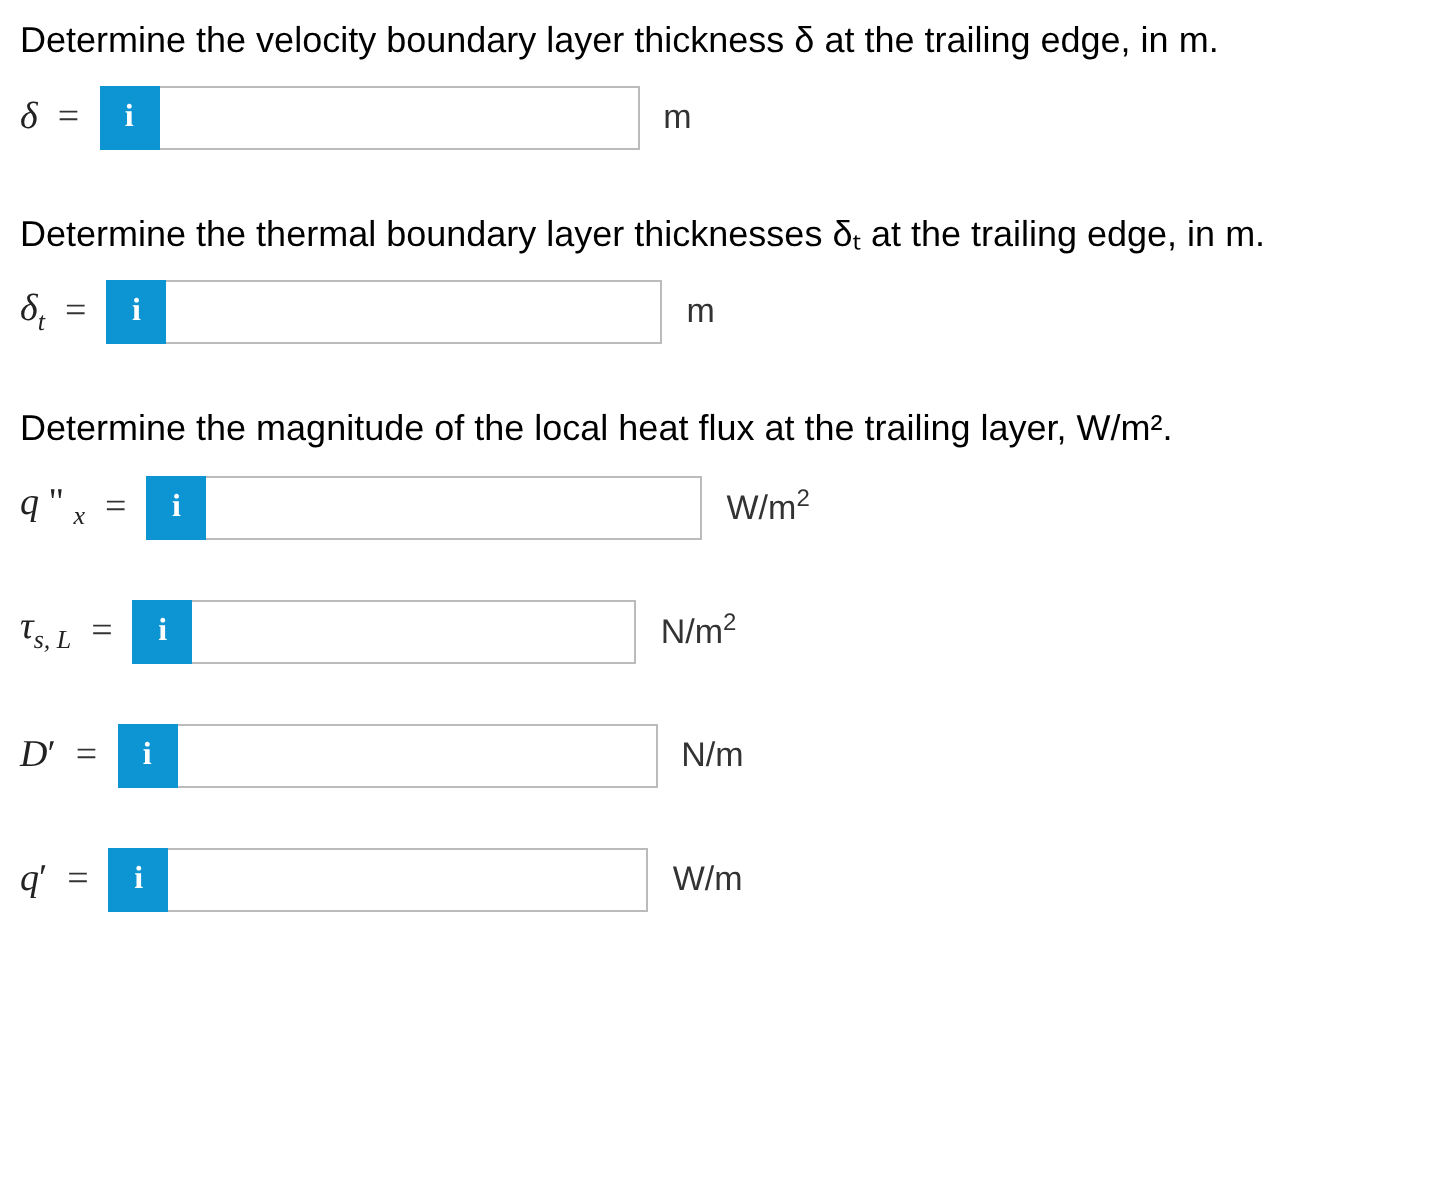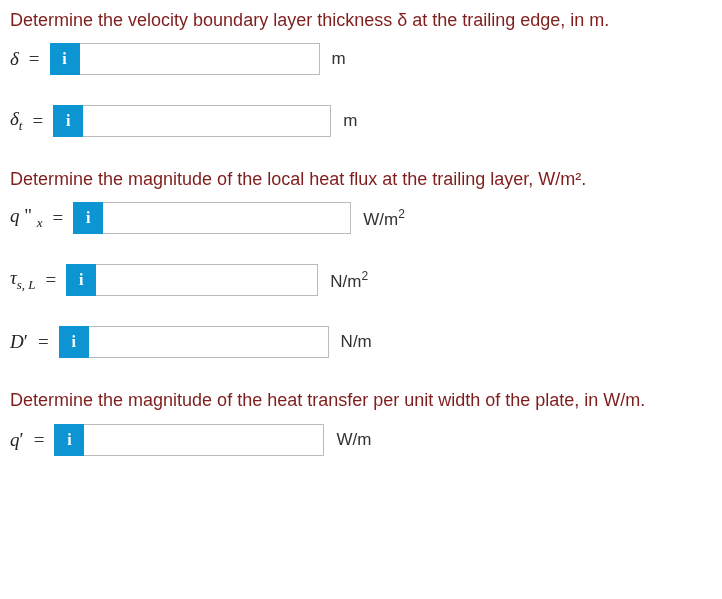--- a/index.html
+++ b/index.html
@@ -12,21 +12,21 @@
       font-size: 18px;
       color: #333;
       background: #fff;
       padding: 8px 10px;
       width: 722px;
     }
     .question-block {
       margin-bottom: 30px;
     }
     .prompt {
-      color: #7f1d1d;
+      color: #000000;
       font-size: 18px;
       margin-bottom: 10px;
       line-height: 1.4;
     }
     .input-row {
       display: flex;
       align-items: center;
       gap: 0;
     }
     .var-label {
@@ -98,20 +98,21 @@
       <div class="prompt">Determine the velocity boundary layer thickness δ at the trailing edge, in m.</div>
       <div class="input-row">
         <span class="var-label"><i>δ</i></span>
         <span class="equals">=</span>
         <div class="info-btn">i</div>
         <input type="text" class="answer-input w-240" style="">
         <span class="unit">m</span>
       </div>
     </div>
     <div class="question-block">
+      <div class="prompt">Determine the thermal boundary layer thicknesses δₜ at the trailing edge, in m.</div>
       <div class="input-row">
         <span class="var-label"><i>δ</i><span class="sub">t</span></span>
         <span class="equals">=</span>
         <div class="info-btn">i</div>
         <input type="text" class="answer-input w-248" style="">
         <span class="unit">m</span>
       </div>
     </div>
     <div class="question-block">
       <div class="prompt">Determine the magnitude of the local heat flux at the trailing layer, W/m².</div>
@@ -135,21 +136,20 @@
     <div class="question-block">
       <div class="input-row">
         <span class="var-label"><i>D</i><span class="prime">′</span></span>
         <span class="equals">=</span>
         <div class="info-btn">i</div>
         <input type="text" class="answer-input w-240" style="">
         <span class="unit">N/m</span>
       </div>
     </div>
     <div class="question-block">
-      <div class="prompt">Determine the magnitude of the heat transfer per unit width of the plate, in W/m.</div>
       <div class="input-row">
         <span class="var-label"><i>q</i><span class="prime">′</span></span>
         <span class="equals">=</span>
         <div class="info-btn">i</div>
         <input type="text" class="answer-input w-240" style="">
         <span class="unit">W/m</span>
       </div>
     </div>
   </div>
 

